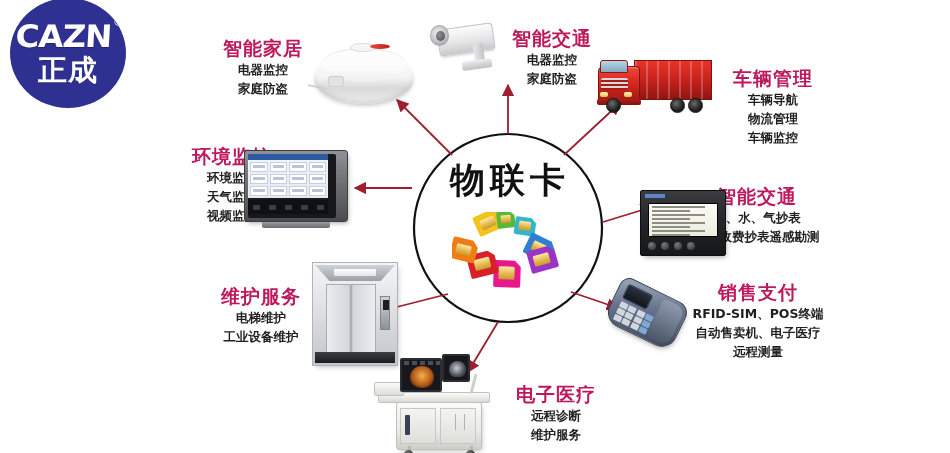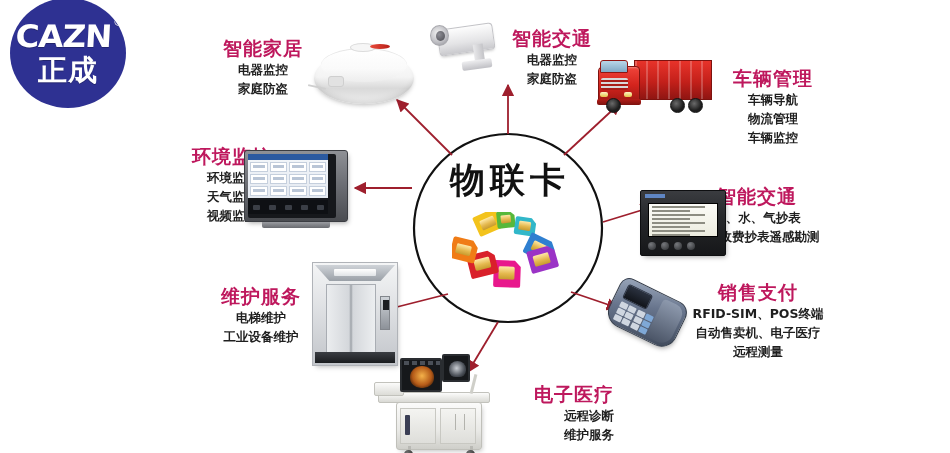--- a/index.html
+++ b/index.html
@@ -572,21 +572,21 @@
           <s></s>
           <s></s>
           <s></s>
           <s></s>
           <s></s>
       </div>
       <div class="pos-slot"></div>
     </div>
   </div>
 
-  <div class="node ta-c" style="left:498px; top:384px; width:116px;text-align:right;">
+  <div class="node ta-c" style="left:498px; top:384px; width:116px;">
     <div class="ttl">电子医疗</div>
     <div class="sub">远程诊断</div>
     <div class="sub">维护服务</div>
   </div>
   <div class="dev" style="left:378px; top:358px; width:120px; height:96px;">
     <div class="med-cart"></div>
     <div class="med-drawer" style="left:22px; top:50px;"></div>
     <div class="med-drawer2" style="left:62px; top:50px;"></div>
     <div class="med-desk"></div>
     <div class="med-tray"></div>

